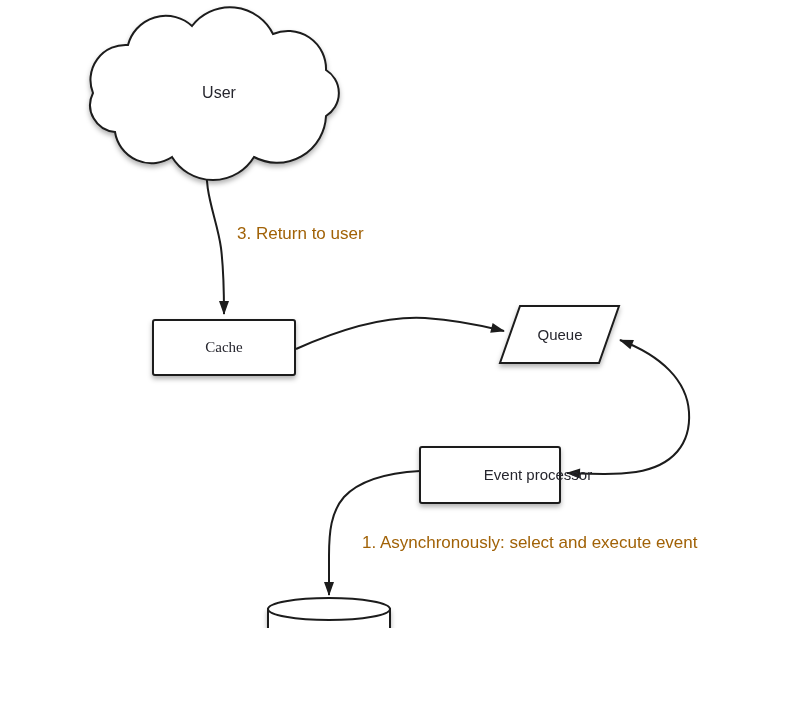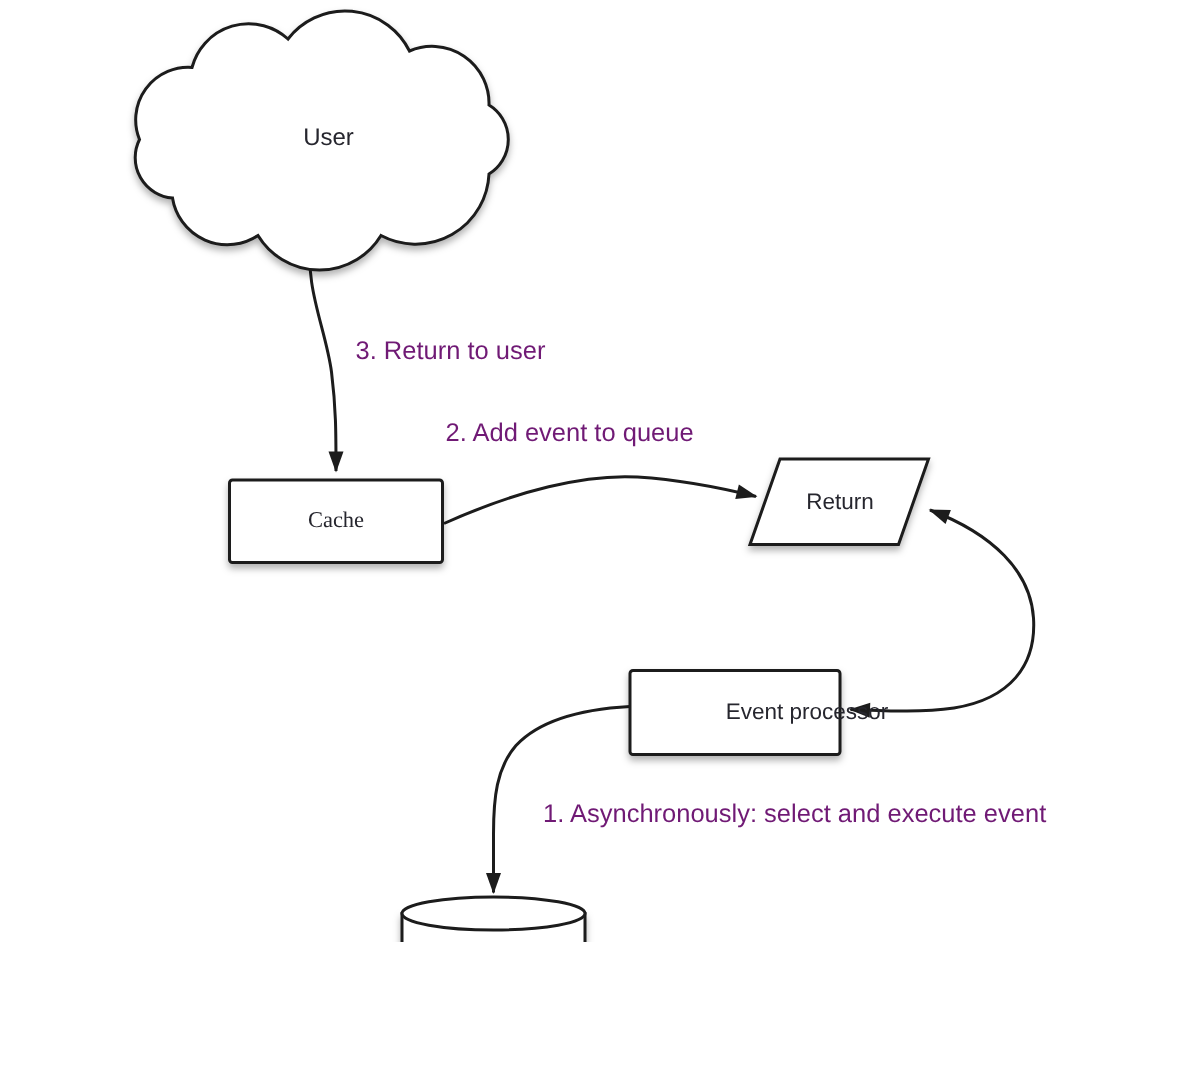--- a/index.html
+++ b/index.html
@@ -30,21 +30,21 @@
   }
   .edge {
     fill: none;
     stroke: #1c1c1c;
     stroke-width: 2;
   }
   .label {
     position: absolute;
     white-space: nowrap;
     line-height: 1.15;
-    color: #701a75;
+    color: #a16207;
   }
   .edge-label {
     font-size: 17px;
   }
   .node-label {
     transform: translate(-50%, -50%);
     color: #26262e;
     font-size: 15px;
   }
   .node-label.user {
@@ -90,26 +90,25 @@
     <rect class="shape shadow" x="420" y="447" width="140" height="56" rx="2"></rect>
 
     <path class="shape shadow" d="M 268,609 L 268,692 A 61 11 0 0 0 390,692 L 390,609 Z"></path>
     <ellipse class="shape" cx="329" cy="609" rx="61" ry="11"></ellipse>
   </svg>
 
   <div class="label node-label user" style="left:219px; top:93px;">User</div>
 
   <div class="label node-label" style="left:224px; top:348px;font-family:Liberation Serif, serif;">Cache</div>
 
-  <div class="label node-label" style="left:560px; top:335px;">Return</div>
+  <div class="label node-label" style="left:560px; top:335px;">Queue</div>
 
   <div class="label node-label" style="left:490px; top:475px;margin-left:48px;">Event processor</div>
 
   <div class="label node-label" style="left:315px; top:656px;text-align:center;">DB</div>
 
 
   <div class="label edge-label" style="left:237px; top:224px;">3. Return to user</div>
 
-  <div class="label edge-label" style="left:297px; top:279px;">2. Add event to queue</div>
 
   <div class="label edge-label" style="left:362px; top:533px;">1. Asynchronously: select and execute event</div>
 
 </div>
 
 </body></html>

